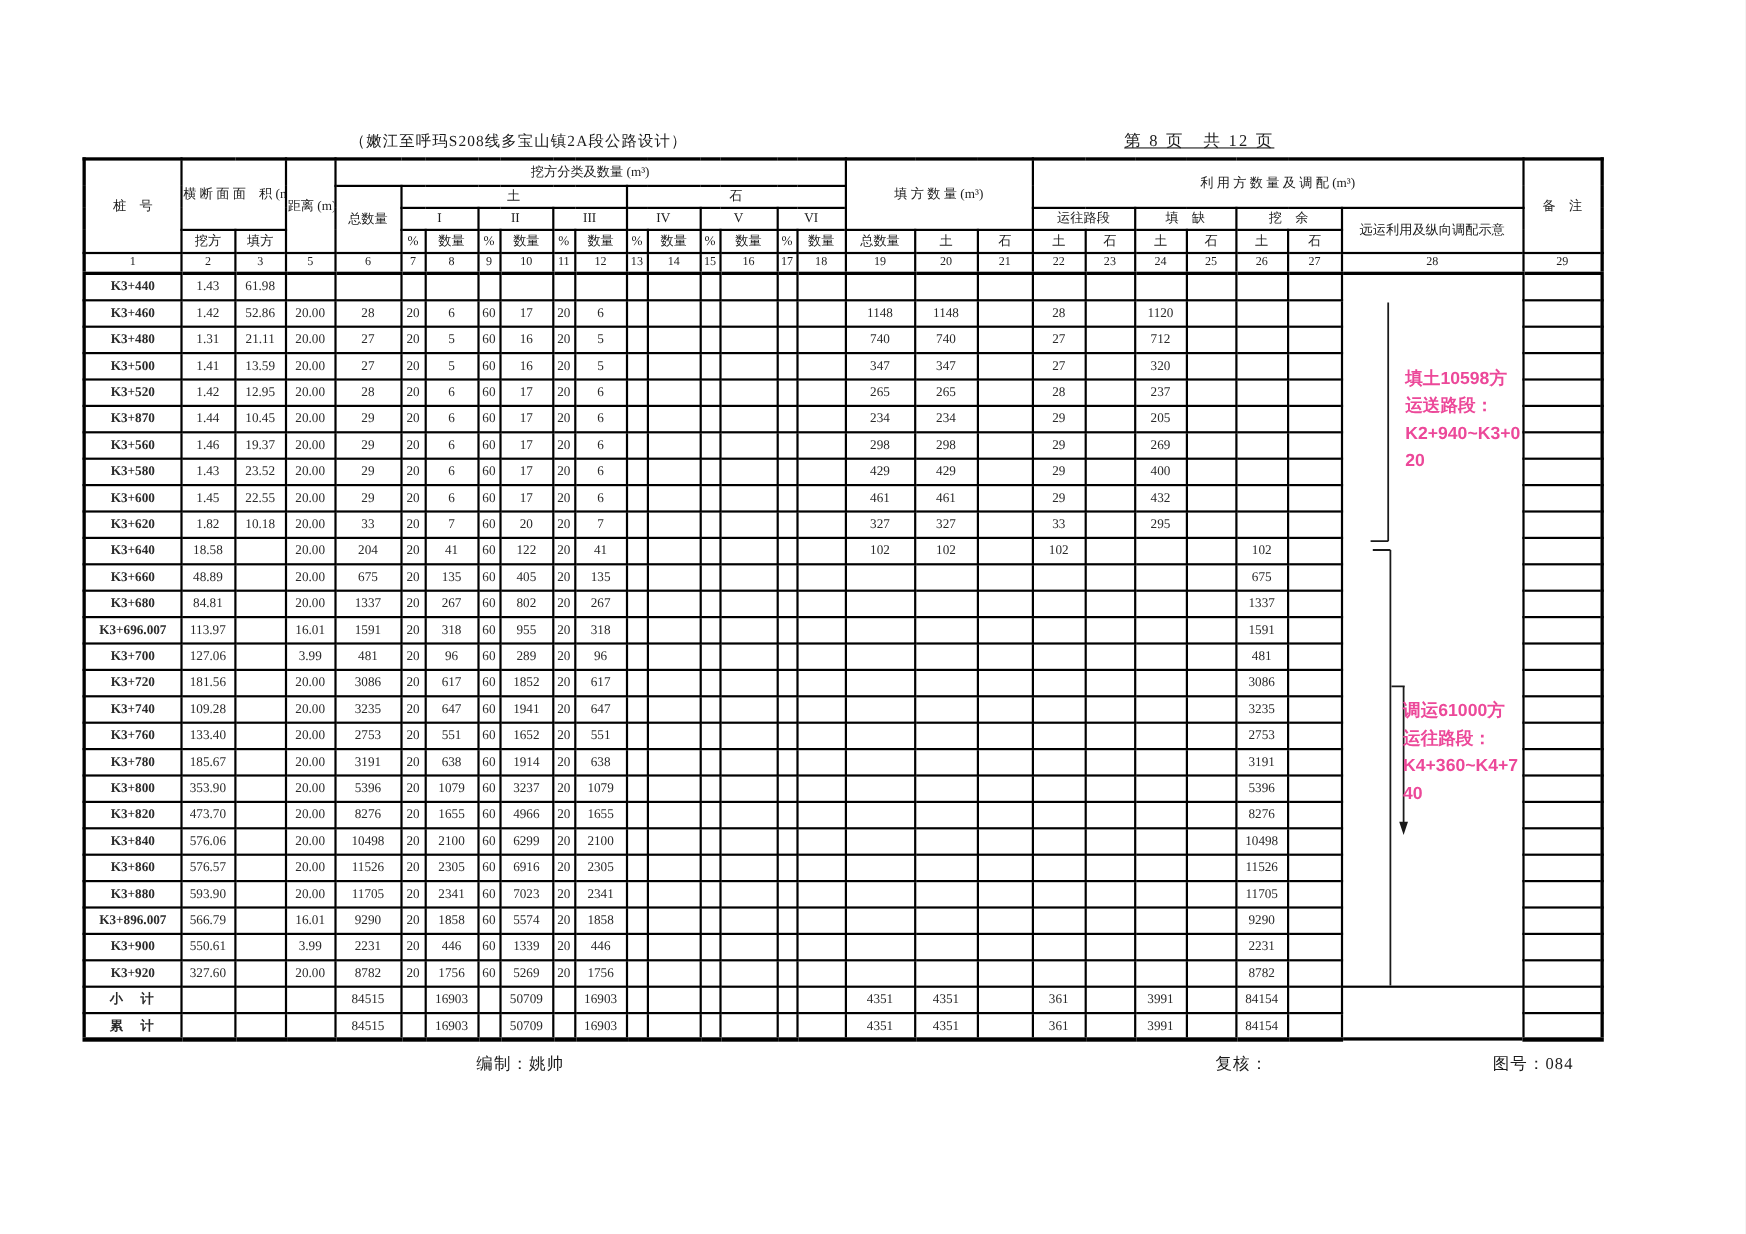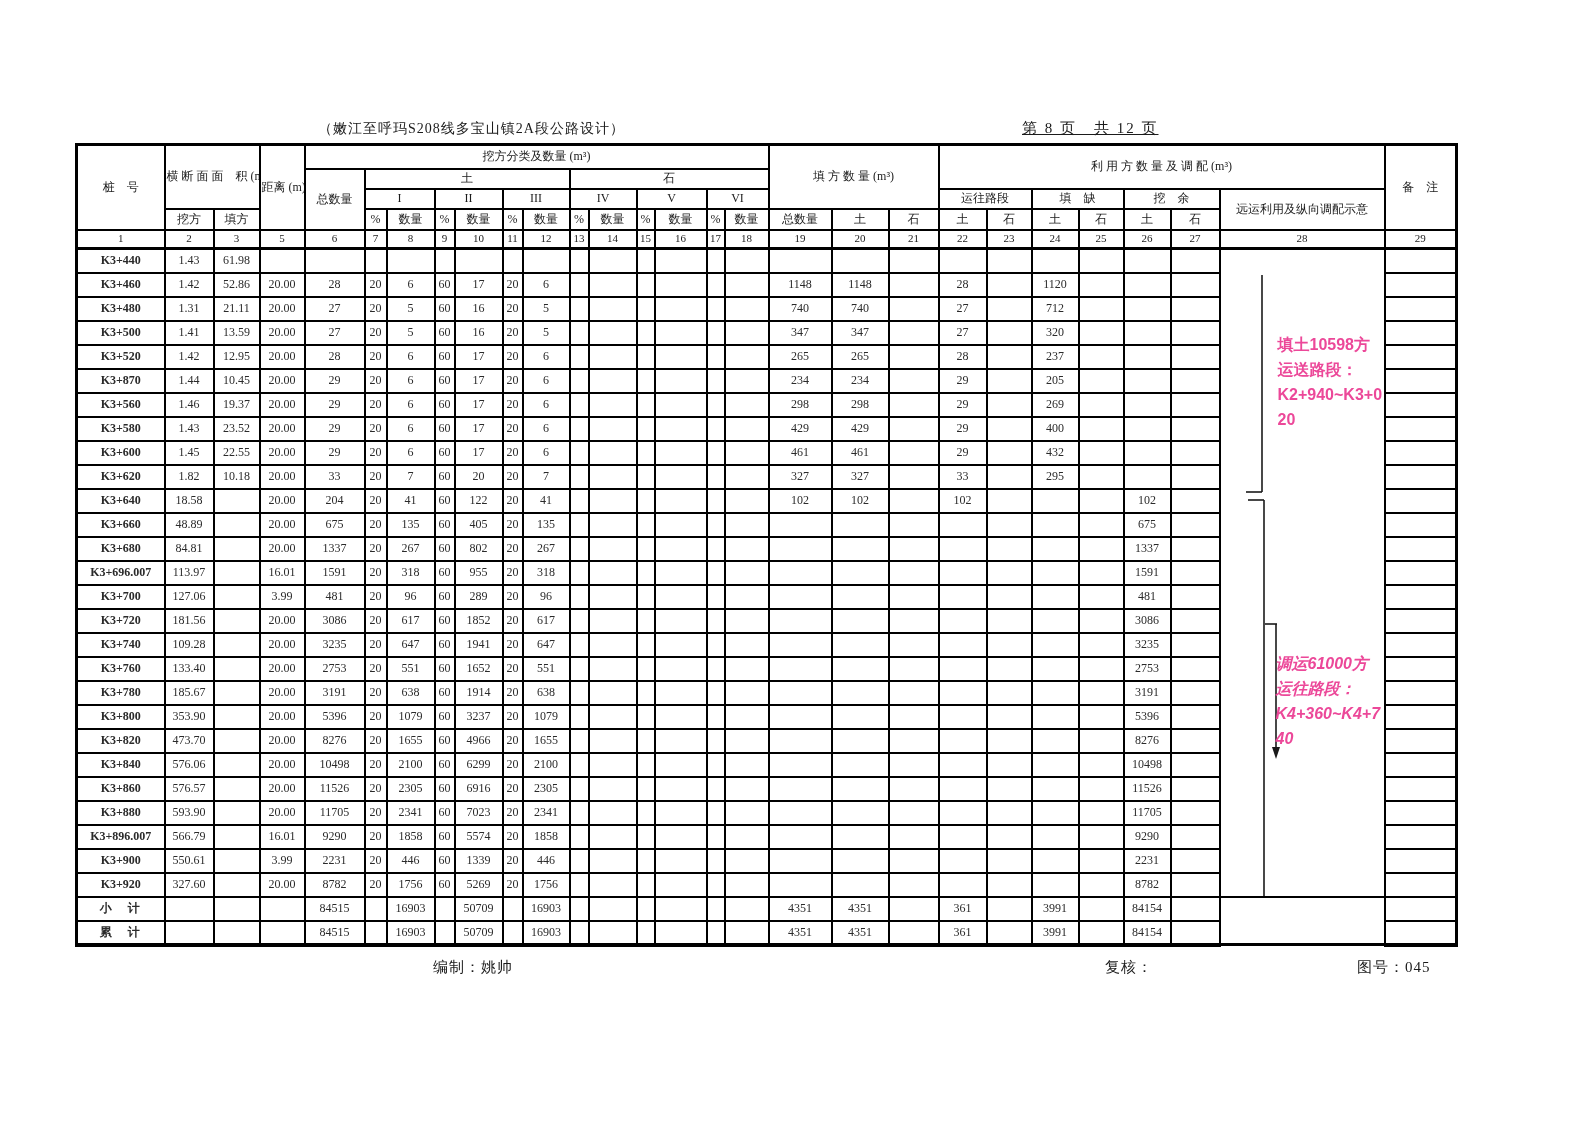--- a/index.html
+++ b/index.html
@@ -37,21 +37,21 @@
   tr.lastrow td { border-bottom:4px solid #000; }
   td.diagram-cell { padding:0; vertical-align:top; position:relative; }
   #diagram-content { position:absolute; left:0; top:0; width:100%; height:100%; }
   #diagram-content svg { position:absolute; left:0; top:0; }
   .annotation {
     position:absolute; text-align:left; white-space:pre-line;
     font-family:"Liberation Sans","DejaVu Sans",sans-serif;
     font-size:16px; line-height:25px; color:#ec4899; font-weight:bold;
   }
   .annotation.a1 { left:57px; top:82px; width:102px; }
-  .annotation.a2 { left:55px; top:401px; width:104px;font-style:italic; }
+  .annotation.a2 { left:55px; top:384px; width:104px; }
   .footer { position:absolute; top:958px; left:0; width:1587px; font-size:15px; }
   .footer .compiler { position:absolute; left:433px; top:0; letter-spacing:1px; }
   .footer .reviewer { position:absolute; left:1105px; top:0; letter-spacing:1px; }
   .footer .drawing-no { position:absolute; left:1357px; top:0; letter-spacing:1px; }
 </style>
 </head>
 <body>
 
 <div class="page">
 
@@ -1038,16 +1038,16 @@
           <td>84154</td>
           <td></td>
           <td></td>
         </tr>
       </tbody>
   </table>
 
   <div class="footer">
     <span class="compiler">编制：姚帅</span>
     <span class="reviewer">复核：</span>
-    <span class="drawing-no">图号：045</span>
+    <span class="drawing-no">图号：084</span>
   </div>
 
 </div>
 
 </body></html>

